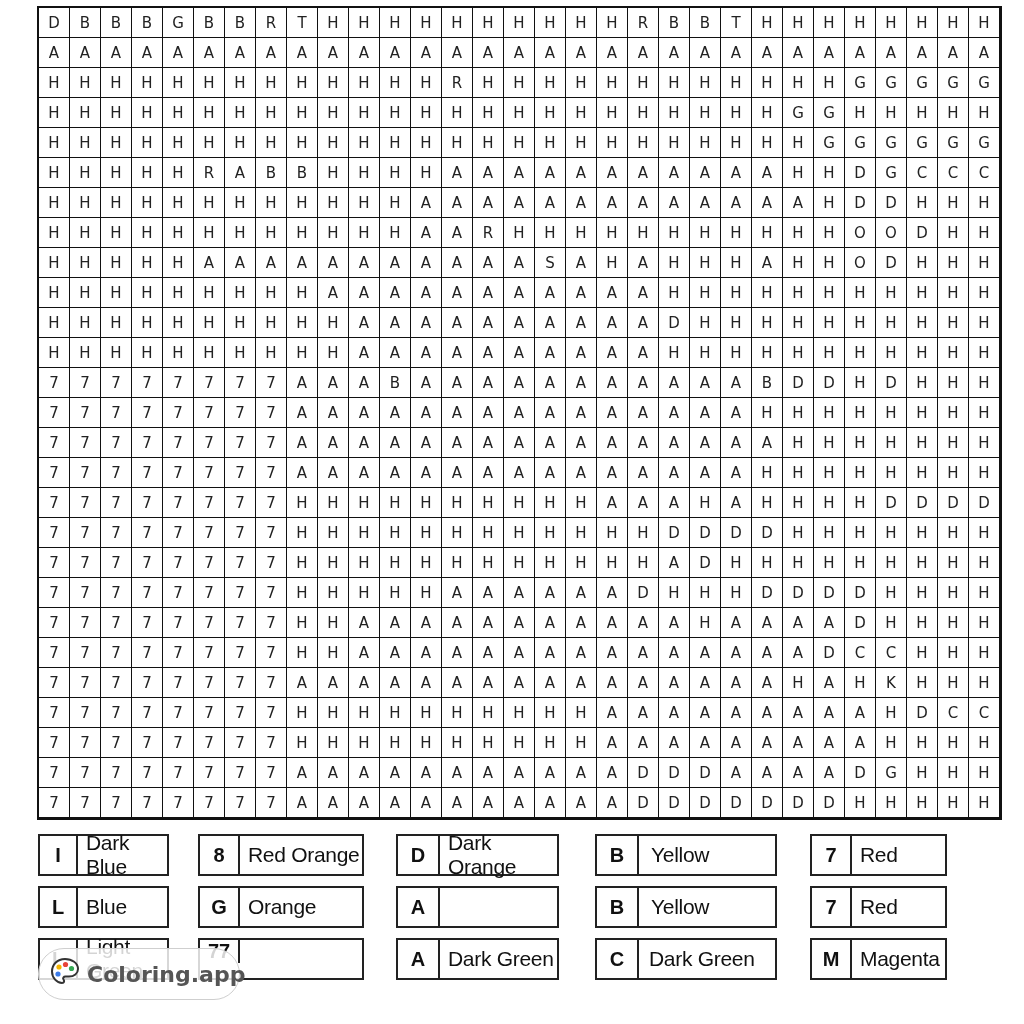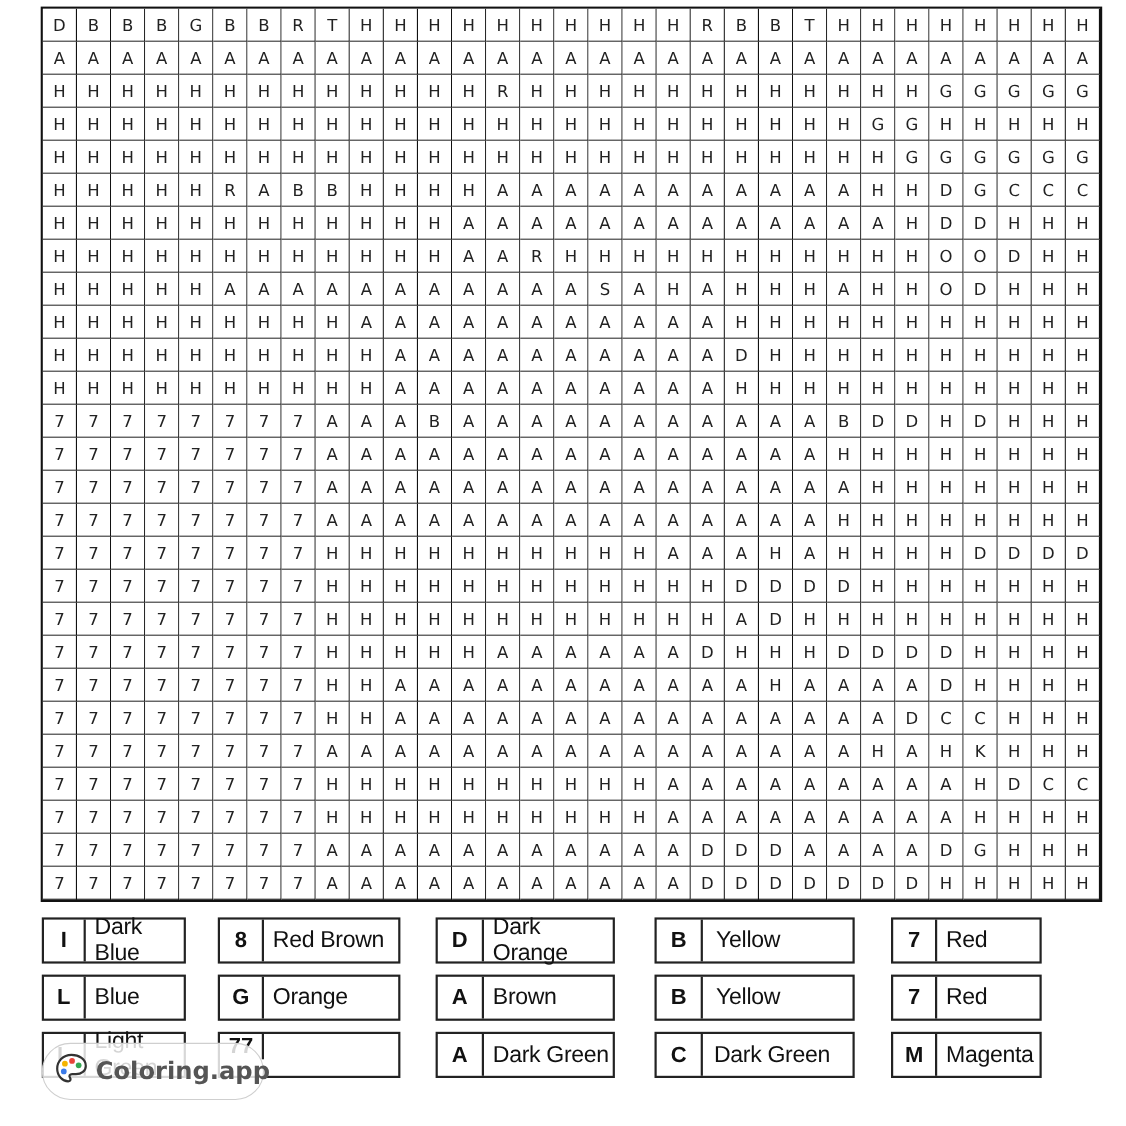--- a/index.html
+++ b/index.html
@@ -890,37 +890,36 @@
   <div class="code">L</div>
   <div class="name">Blue</div>
 </div>
 <div class="legend" style="left:38px; top:938px; width:131px;">
   <div class="code">L</div>
   <div class="name">Light Green</div>
 </div>
 
 <div class="legend" style="left:198px; top:834px; width:166px;">
   <div class="code" style="width:38px;">8</div>
-  <div class="name">Red Brown</div>
+  <div class="name">Red Orange</div>
 </div>
 <div class="legend" style="left:198px; top:886px; width:166px;">
   <div class="code" style="width:38px;">G</div>
   <div class="name">Orange</div>
 </div>
 <div class="legend" style="left:198px; top:938px; width:166px;flex-direction:column;">
   <div class="code" style="width:38px;">77</div>
 </div>
 
 <div class="legend" style="left:396px; top:834px; width:163px;">
   <div class="code" style="width:40px;">D</div>
   <div class="name">Dark Orange</div>
 </div>
 <div class="legend" style="left:396px; top:886px; width:163px;">
   <div class="code" style="width:40px;">A</div>
-  <div class="name">Brown</div>
 </div>
 <div class="legend" style="left:396px; top:938px; width:163px;">
   <div class="code" style="width:40px;">A</div>
   <div class="name">Dark Green</div>
 </div>
 
 <div class="legend" style="left:595px; top:834px; width:182px;">
   <div class="code" style="width:40px;">B</div>
   <div class="name" style="padding-left:12px;">Yellow</div>
 </div>

